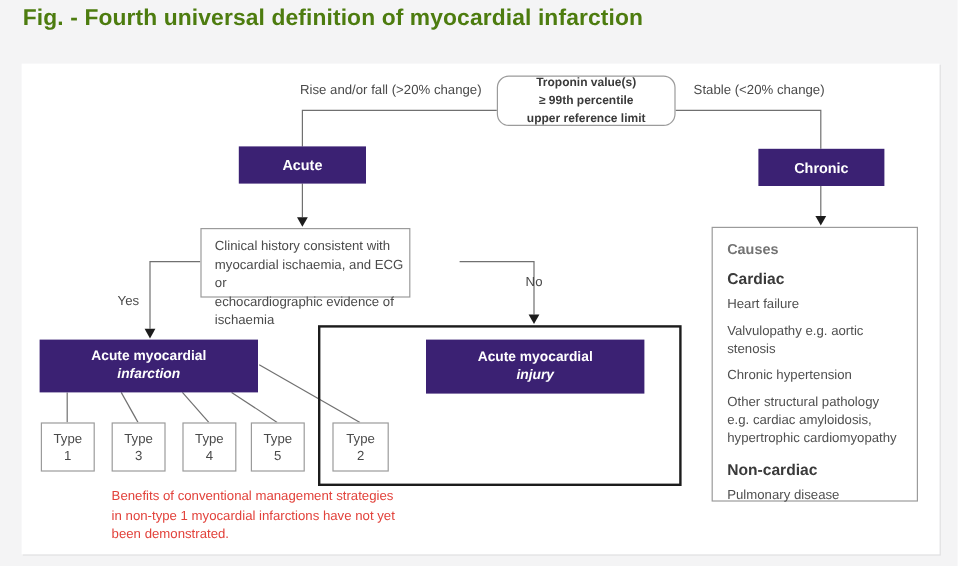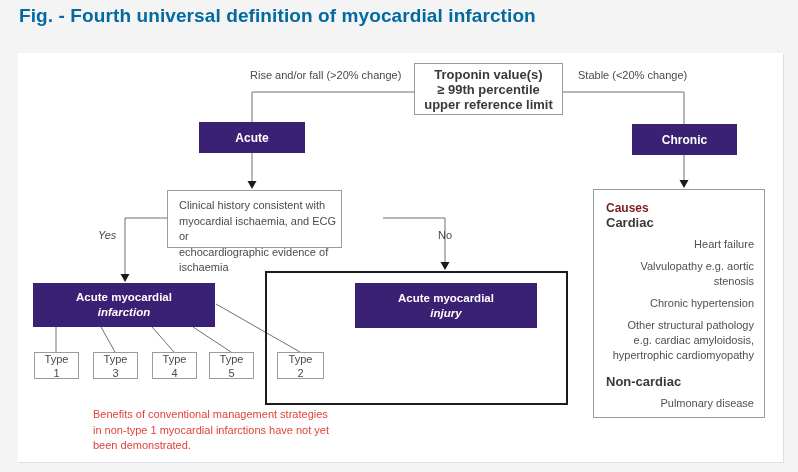--- a/index.html
+++ b/index.html
@@ -5,80 +5,80 @@
   * { margin:0; padding:0; box-sizing:border-box; }
   html,body { width:798px; height:472px; }
   body {
     position:relative;
     background:#f4f4f5;
     font-family:"Liberation Sans", sans-serif;
     overflow:hidden;
   }
   .fig-title {
     position:absolute; left:19px; top:5px;
-    font-size:19px; font-weight:bold; color:#0369a1; letter-spacing:0.1px;
+    font-size:19px; font-weight:bold; color:#4d7c0f; letter-spacing:0.1px;
   }
   .card {
     position:absolute; left:18px; top:53px; width:765px; height:409px;
     background:#ffffff; box-shadow:1px 1px 0 #e0e0e2;
   }
   .connectors { position:absolute; left:0; top:0; pointer-events:none; }
 
   .white-box {
     position:absolute; background:#fff; border:1px solid #9b9b9b;
   }
   .troponin {
-    left:396px; top:10px; width:149px; height:52px;
-    font-weight:bold; font-size:13px; line-height:15px; color:#3a3a3a;
+    left:396px; top:10px; width:149px; height:42px;
+    font-weight:bold; font-size:10px; line-height:15px; color:#3a3a3a;
     display:flex; align-items:center; justify-content:center;
-    text-align:center; white-space:pre-line;
+    text-align:center; white-space:pre-line;border-radius:10px;
   }
   .clinical {
     left:149px; top:137px; width:175px; height:58px;
     font-size:11px; line-height:15.5px; color:#4a4a4a;
     padding:7px 0 0 11px; white-space:pre-line;
   }
   .edge-label { position:absolute; font-size:11px; color:#4a4a4a; }
   .rise   { left:232px; top:16px; }
   .stable { left:560px; top:16px; }
-  .yes    { left:80px;  top:176px;font-style:italic; }
+  .yes    { left:80px;  top:192px; }
   .no     { left:420px; top:176px; }
 
   .purple-box {
     position:absolute; background:#3b2173; color:#ffffff; font-weight:bold;
     display:flex; flex-direction:column; align-items:center; justify-content:center;
     text-align:center;
   }
   .acute   { left:181px; top:69px;  width:106px; height:31px; font-size:12px; }
   .chronic { left:614px; top:71px;  width:105px; height:31px; font-size:12px; }
   .ami     { left:15px;  top:230px; width:182px; height:44px; font-size:11.5px; line-height:15px; }
   .injury  { left:337px; top:230px; width:182px; height:45px; font-size:11.5px; line-height:15px; }
   .italic  { font-style:italic; }
 
   .black-rect {
     position:absolute; left:247px; top:218px; width:303px; height:134px;
     border:2px solid #1c1c1c;
   }
   .type-box {
-    position:absolute; top:299px; width:45px; height:27px;
+    position:absolute; top:299px; width:45px; height:41px;
     background:#fff; border:1px solid #9b9b9b;
     font-size:11px; line-height:14px; color:#4a4a4a; text-align:center;
     display:flex; align-items:center; justify-content:center; white-space:pre-line;
   }
   .t1 { left:16px; }  .t3 { left:75px; }  .t4 { left:134px; }
   .t5 { left:191px; } .t2 { left:259px; width:47px; }
 
   .causes {
     left:575px; top:136px; width:172px; height:229px;
     padding:11px 10px 0 12px; font-size:11px;
   }
-  .causes-title  { color:#7f1d1d; font-weight:bold; font-size:12px; }
+  .causes-title  { color:#737373; font-weight:bold; font-size:12px; margin-bottom:10px; }
   .causes-header { font-weight:bold; color:#3a3a3a; font-size:13px; margin-bottom:7px; }
   .causes-header.nc { margin-top:11px; }
-  .causes-item   { color:#4f4f4f; margin-bottom:7px; line-height:15px; white-space:pre-line;text-align:right; }
+  .causes-item   { color:#4f4f4f; margin-bottom:7px; line-height:15px; white-space:pre-line; }
 
   .note {
     position:absolute; left:75px; top:354px;
     font-size:11px; line-height:15.5px; color:#e2423b; white-space:pre-line;
   }
 </style>
 </head>
 <body>
 
 <div class="fig-title">Fig. - Fourth universal definition of myocardial infarction</div>

